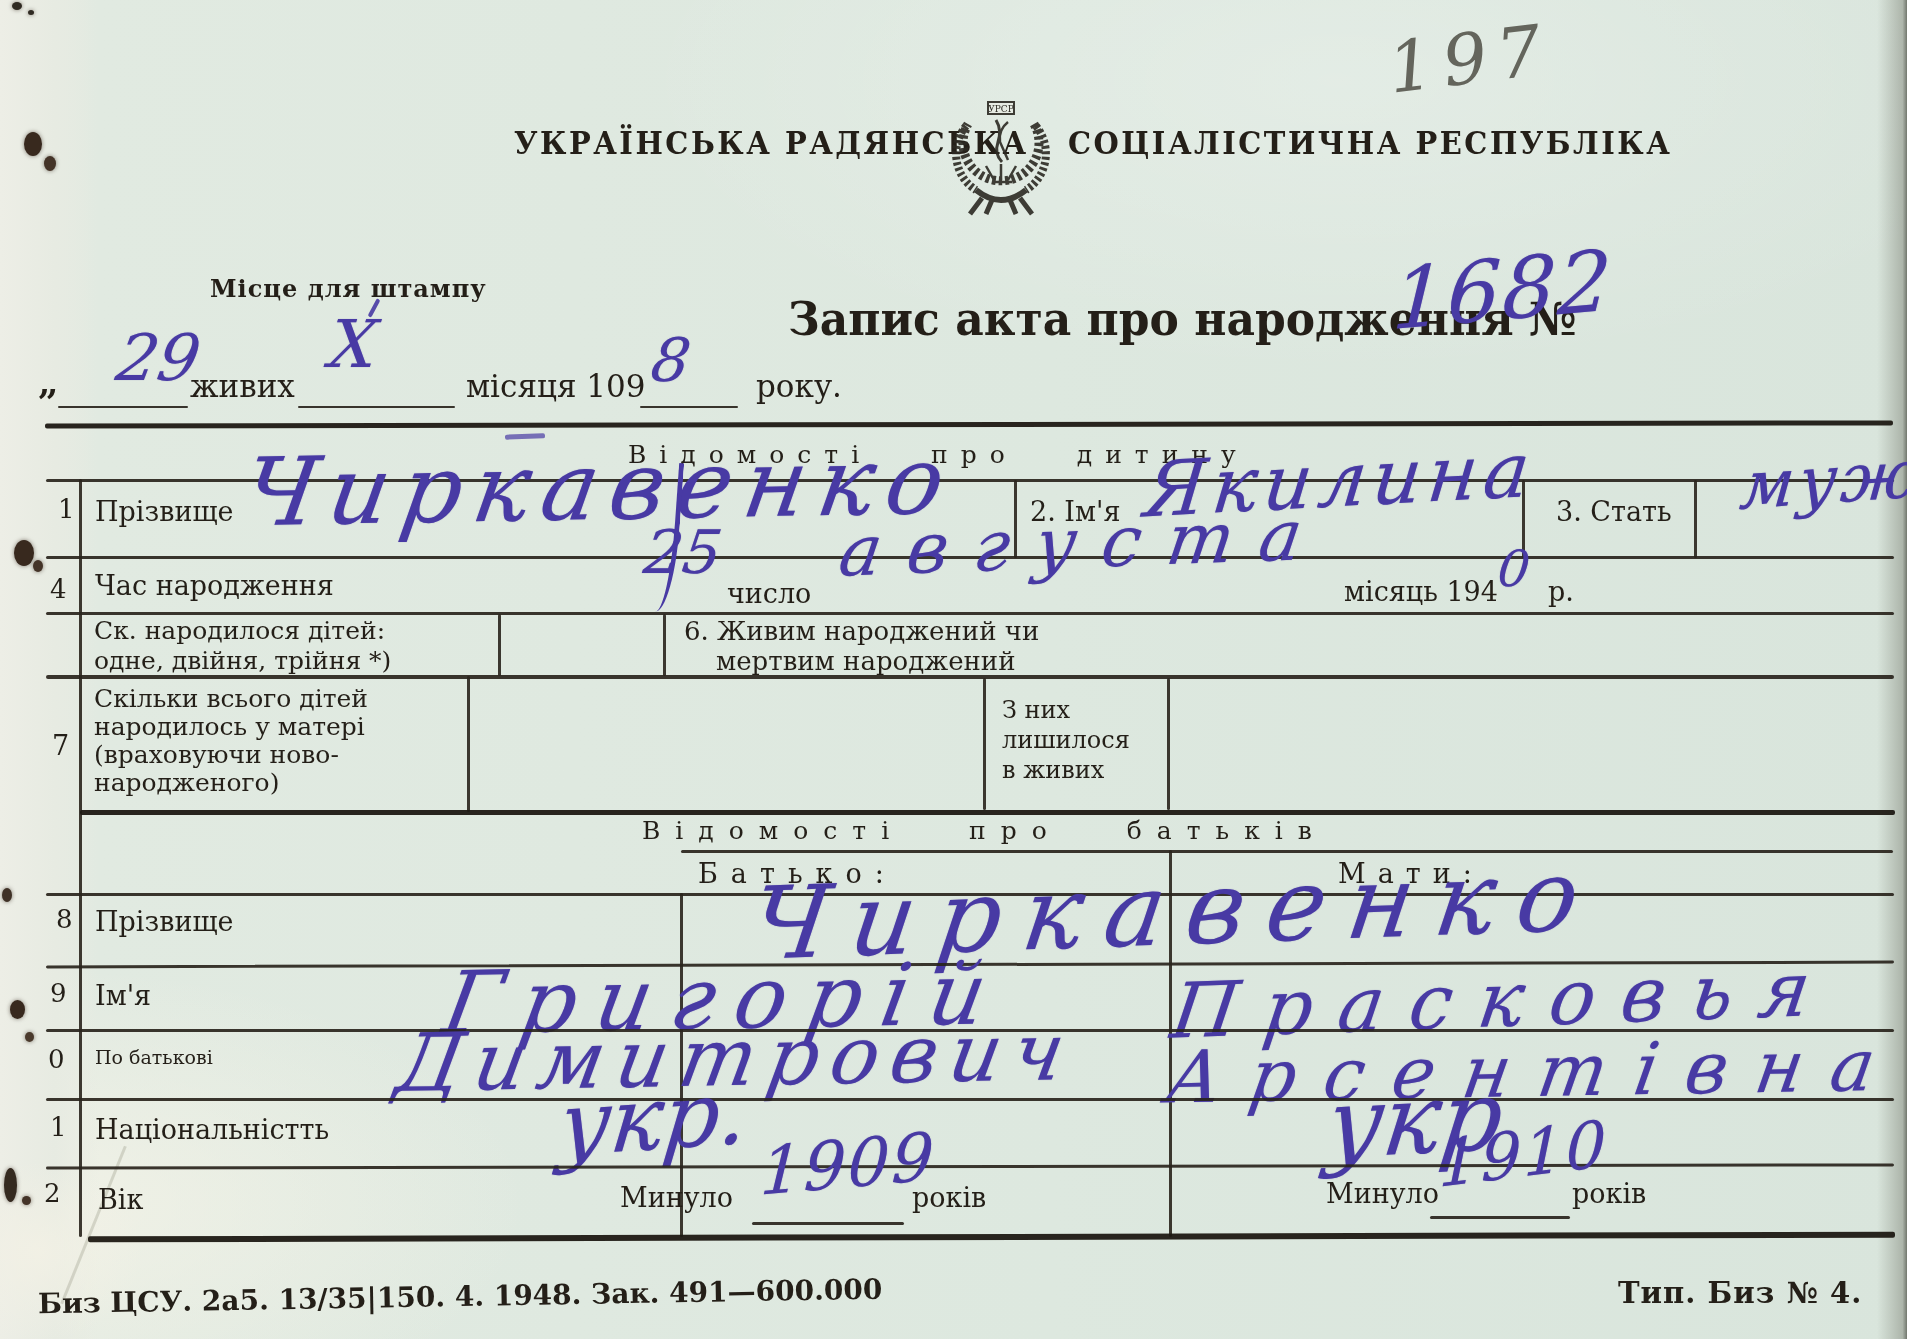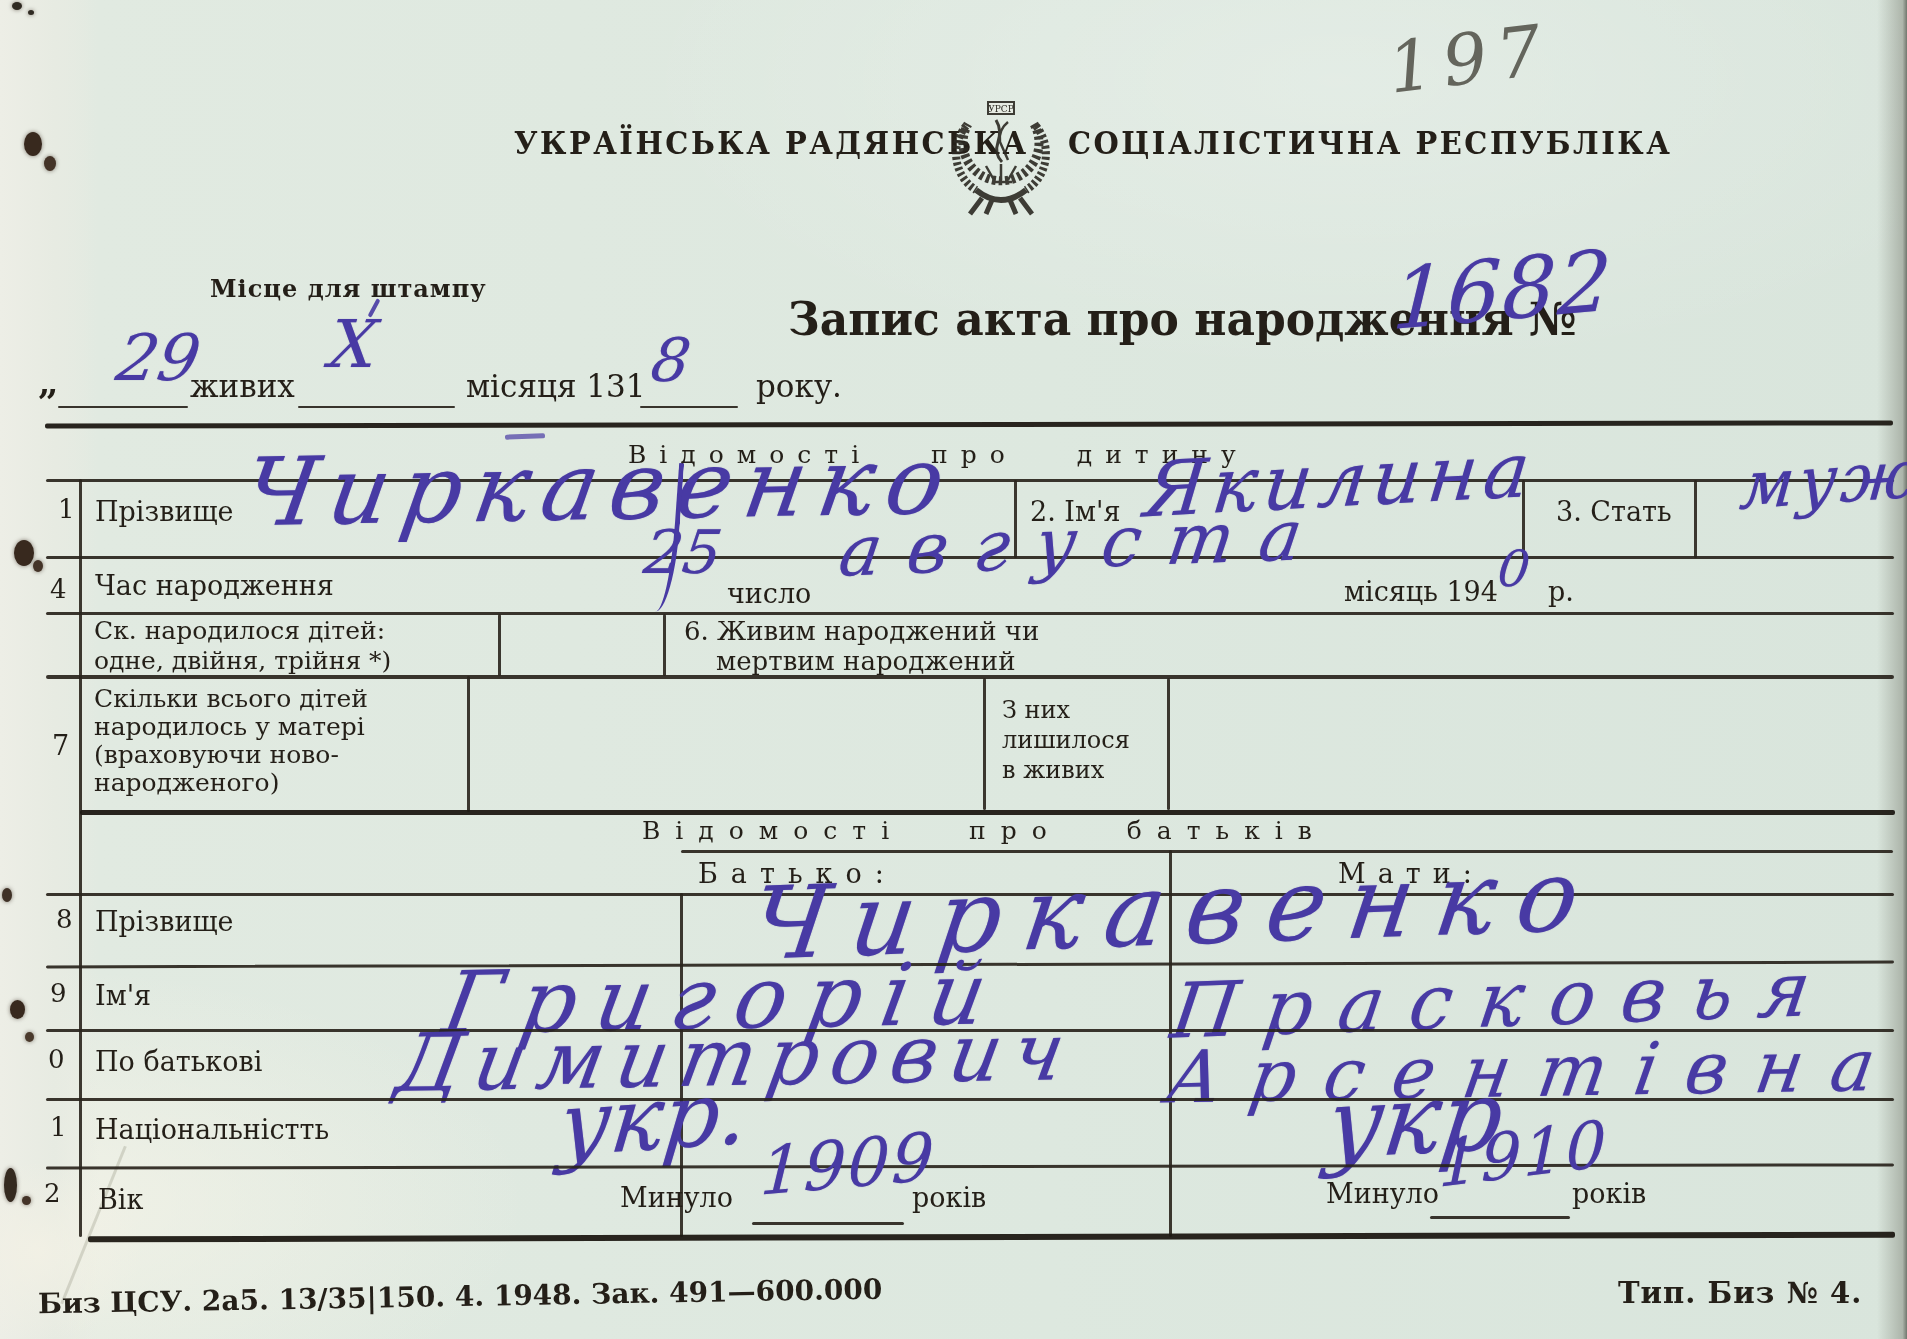--- a/index.html
+++ b/index.html
@@ -68,21 +68,21 @@
   <div class="print b" style="left:210px;top:276px;font-size:24px;letter-spacing:1px;">Місце для штампу</div>
 
   <div class="print b" style="left:788px;top:296px;font-size:44px;transform:scaleY(1.04);">Запис акта про народження №</div>
   <div class="ink" style="left:1392px;top:248px;font-size:84px;letter-spacing:2px;transform:rotate(-5deg) skewX(-8deg);">1682</div>
 
   <div class="print b" style="left:38px;top:364px;font-size:36px;">„</div>
   <div class="ink" style="left:118px;top:326px;font-size:64px;transform:skewX(-10deg);">29</div>
   <div class="print" style="left:190px;top:370px;font-size:31px;">живих</div>
   <div class="ink" style="left:330px;top:312px;font-size:66px;transform:skewX(-6deg);">X</div>
   <div class="vl" style="left:372px;top:298px;width:4px;height:20px;background:#483aa4;transform:rotate(28deg);"></div>
-  <div class="print" style="left:466px;top:370px;font-size:31px;">місяця 131</div>
+  <div class="print" style="left:466px;top:370px;font-size:31px;">місяця 109</div>
   <div class="ink" style="left:652px;top:330px;font-size:60px;transform:skewX(-8deg);">8</div>
   <div class="print" style="left:756px;top:370px;font-size:31px;">року.</div>
   <div class="hl" style="left:58px;top:406px;width:130px;height:2px;"></div>
   <div class="hl" style="left:298px;top:406px;width:157px;height:2px;"></div>
   <div class="hl" style="left:640px;top:406px;width:98px;height:2px;"></div>
 
   <div class="hl heavy" style="left:45px;top:422px;width:1848px;height:5px;transform:rotate(-0.1deg);"></div>
 
   <div class="print" style="left:628px;top:442px;font-size:25px;letter-spacing:13px;word-spacing:38px;">Відомості про дитину</div>
   <div class="hl" style="left:505px;top:434px;width:40px;height:5px;background:#483aa4;opacity:.7;transform:rotate(-2deg);"></div>
@@ -147,21 +147,21 @@
   <div class="ink" style="left:752px;top:860px;font-size:100px;letter-spacing:22px;transform:rotate(-2deg) skewX(-10deg);">Чиркавенко</div>
   <div class="hl" style="left:46px;top:963px;width:1848px;height:3px;transform:rotate(-0.15deg);"></div>
 
   <div class="num" style="left:50px;top:978px;">9</div>
   <div class="print" style="left:95px;top:982px;font-size:27px;">Ім'я</div>
   <div class="ink" style="left:445px;top:955px;font-size:86px;letter-spacing:20px;transform:rotate(-1deg) skewX(-11deg);">Григорій</div>
   <div class="ink" style="left:1172px;top:962px;font-size:76px;letter-spacing:26px;transform:rotate(-2deg) skewX(-10deg);">Прасковья</div>
   <div class="hl" style="left:46px;top:1029px;width:1848px;height:3px;"></div>
 
   <div class="num" style="left:48px;top:1044px;">0</div>
-  <div class="print" style="left:95px;top:1048px;font-size:27px;">По батькові</div>
+  <div class="print" style="left:95px;top:1048px;font-size:19px;">По батькові</div>
   <div class="ink" style="left:398px;top:1018px;font-size:80px;letter-spacing:12px;transform:rotate(-1deg) skewX(-11deg);">Димитрович</div>
   <div class="ink" style="left:1168px;top:1035px;font-size:72px;letter-spacing:28px;transform:rotate(-1deg) skewX(-10deg);">Арсентівна</div>
   <div class="hl" style="left:46px;top:1098px;width:1848px;height:3px;"></div>
 
   <div class="num" style="left:50px;top:1112px;">1</div>
   <div class="print" style="left:95px;top:1116px;font-size:27px;">Національністть</div>
   <div class="ink" style="left:560px;top:1075px;font-size:88px;transform:rotate(-4deg) skewX(-10deg);">укр.</div>
   <div class="ink" style="left:1328px;top:1072px;font-size:96px;transform:rotate(-3deg) skewX(-10deg);">укр</div>
   <div class="hl" style="left:46px;top:1165px;width:1848px;height:3px;transform:rotate(-0.1deg);"></div>
 

